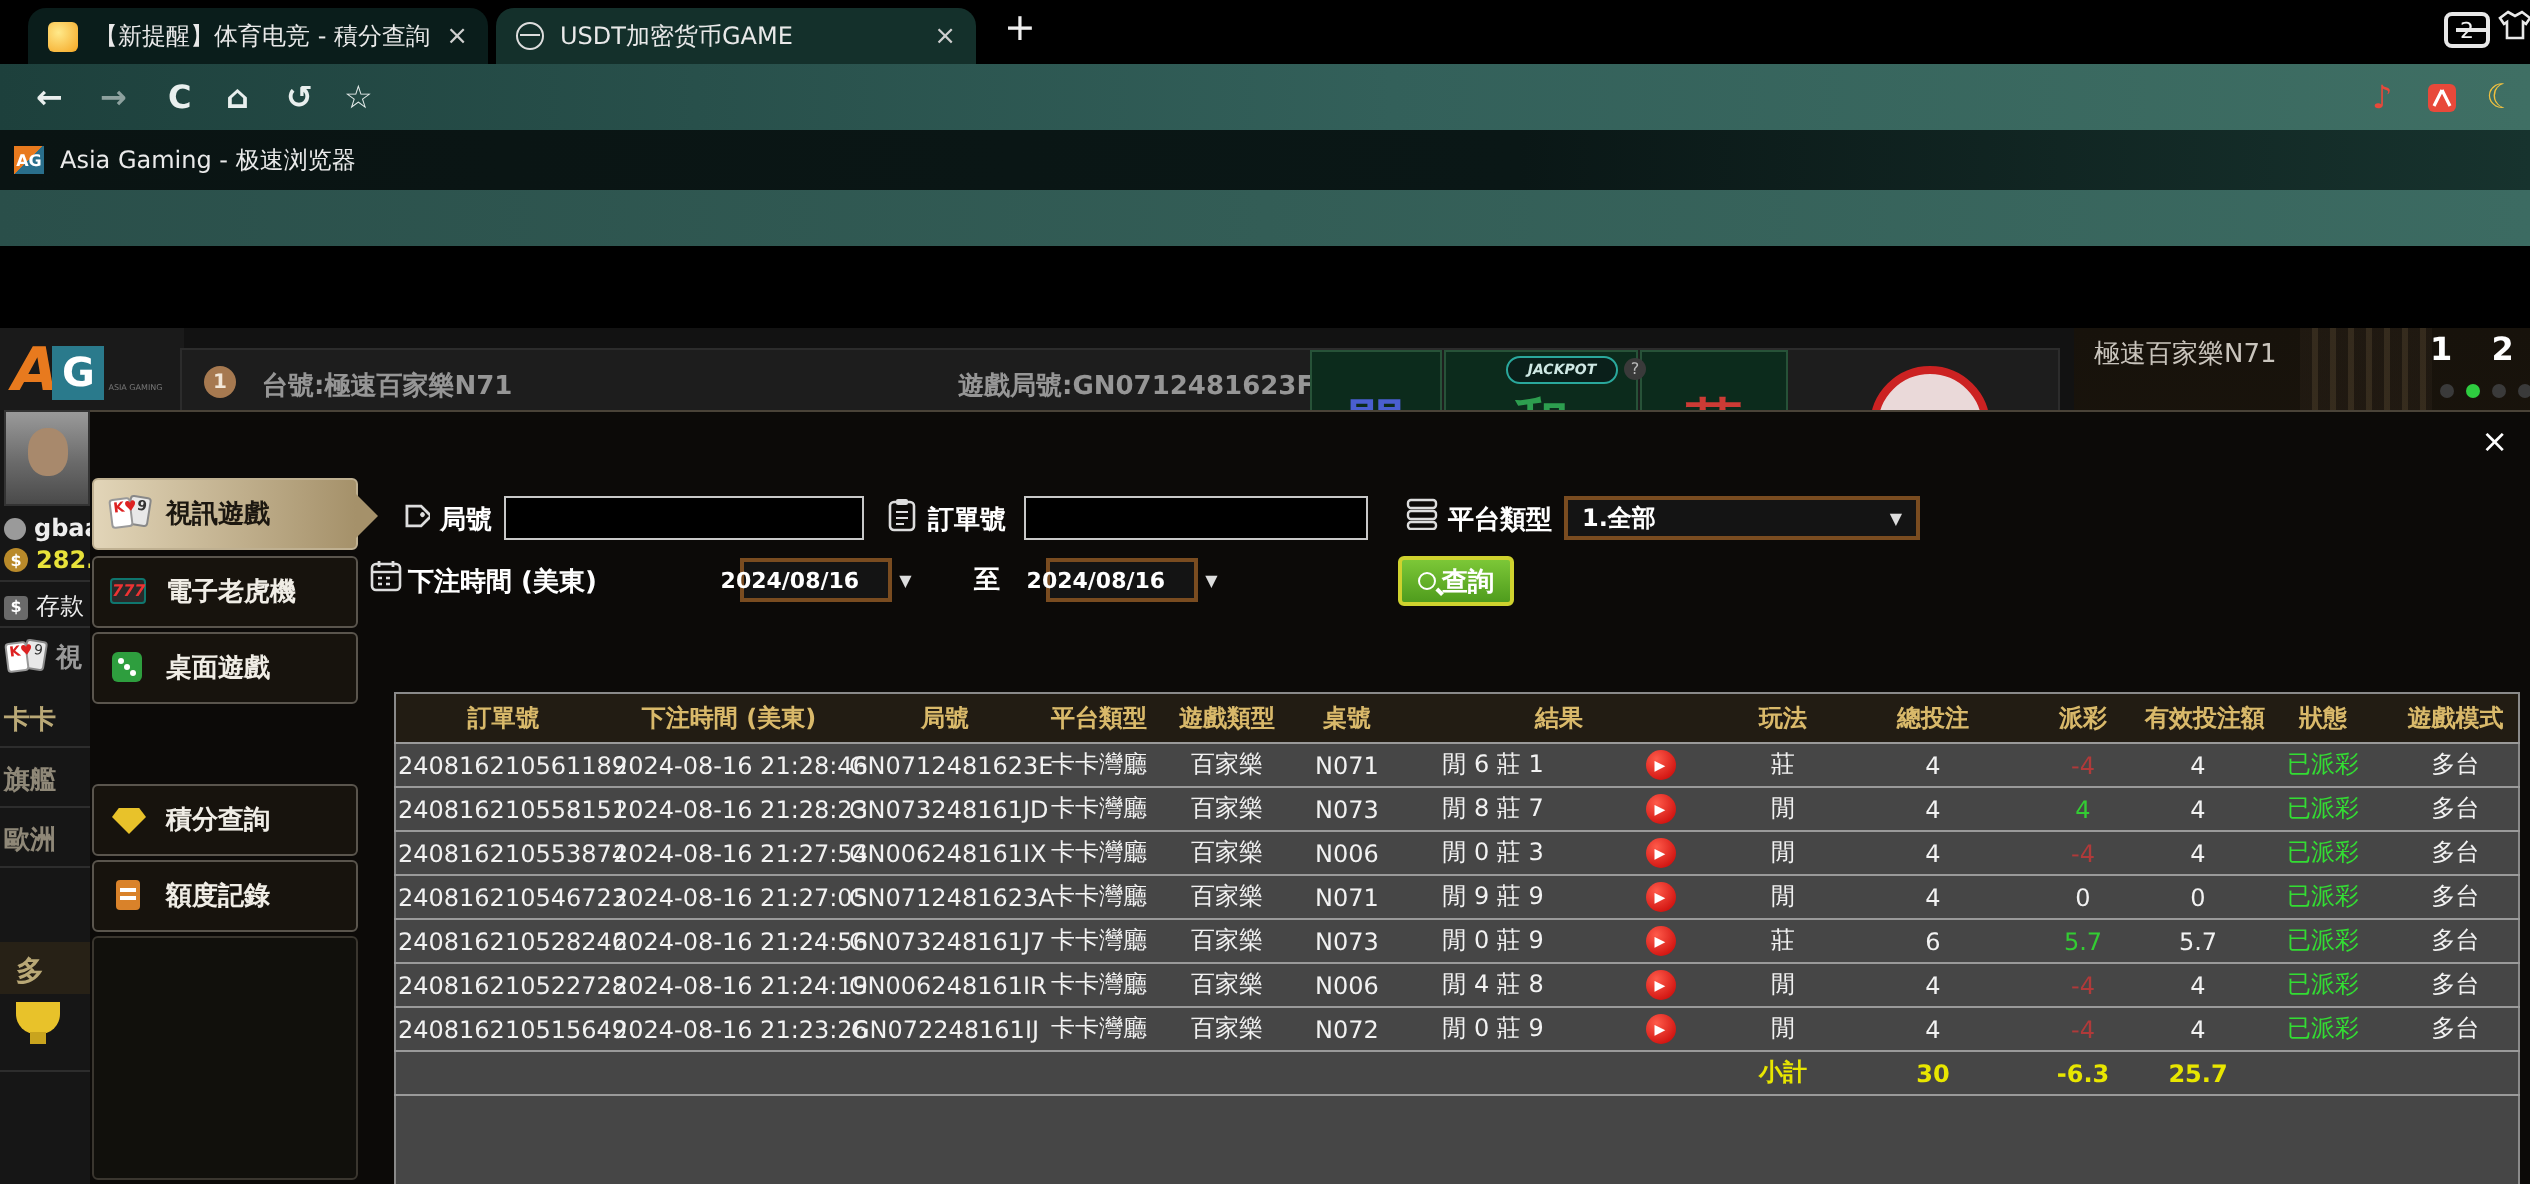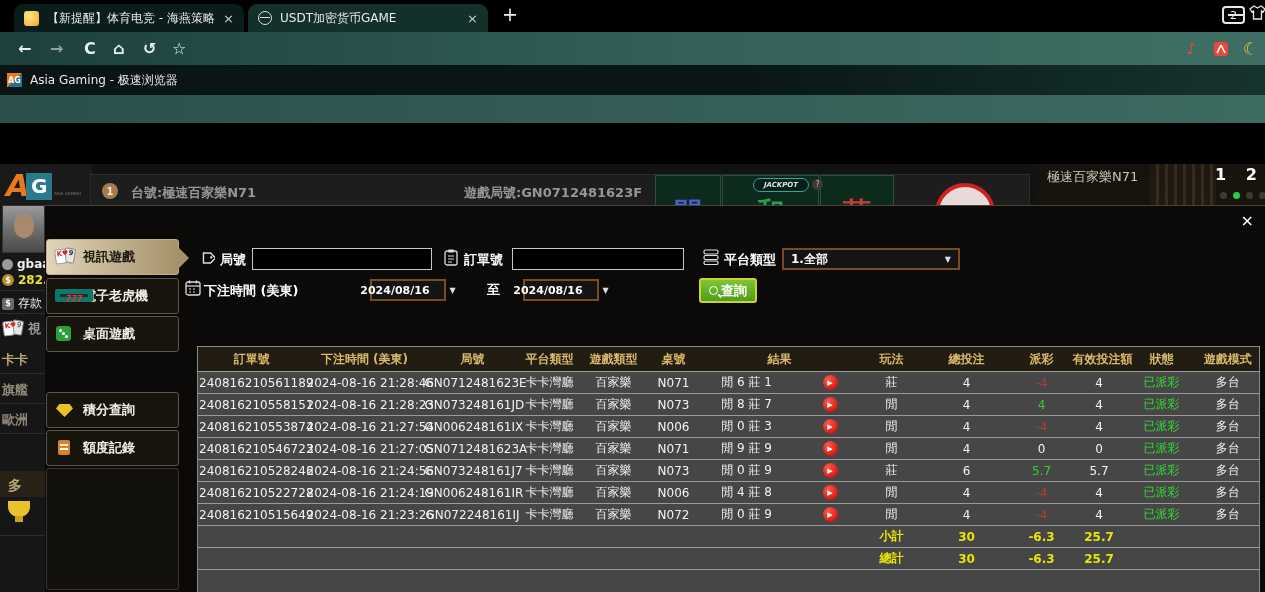--- a/index.html
+++ b/index.html
@@ -98,21 +98,21 @@
   .multiblk{position:absolute;left:0;top:266px;width:45px;height:26px;background:#272116;}
   .trophy{position:absolute;left:8px;top:296px;width:22px;height:16px;background:#e8c22a;border-radius:0 0 10px 10px;}
   .trophy:after{content:"";position:absolute;left:7px;top:15px;width:8px;height:6px;background:#c9a41e;}
 
   
   .ic{position:relative;width:22px;height:18px;flex:none;}
   .cardback{position:absolute;right:1px;top:0;width:11px;height:15px;background:#e8e8e8;border:1px solid #888;
     border-radius:2px;transform:rotate(9deg);font-size:7px;color:#333;text-align:right;padding-right:1px;}
   .cardfront{position:absolute;left:1px;top:1px;width:11px;height:15px;background:#fff;border:1px solid #999;
     border-radius:2px;transform:rotate(-7deg);color:#d22;font-size:7px;font-weight:bold;text-align:left;padding-left:1px;}
-  .slotic{position:absolute;left:1px;top:2px;width:38px;height:13px;background:#2a2a2a;border:5px solid #0f766e;border-radius:2px;
+  .slotic{position:absolute;left:1px;top:2px;width:18px;height:13px;background:#2a2a2a;border:1px solid #0f766e;border-radius:2px;
     color:#e33;font-size:8px;font-weight:bold;font-style:italic;text-align:center;line-height:12px;}
   .dicic{position:absolute;left:2px;top:1px;width:15px;height:15px;background:#2e9e3e;border-radius:3px;}
   .dicic:before{content:"";position:absolute;left:3px;top:3px;width:3px;height:3px;border-radius:50%;background:#fff;
     box-shadow:6px 6px 0 #fff,3px 3px 0 #fff;}
   .tickic{position:absolute;left:1px;top:4px;width:18px;height:10px;background:#d9a92a;border:1px solid #8a6a12;
     border-radius:2px;transform:skewX(-12deg);}
   .gemic{position:absolute;left:2px;top:3px;width:17px;height:13px;background:#e8c22a;
     clip-path:polygon(20% 0,80% 0,100% 35%,50% 100%,0 35%);}
   .docic{position:absolute;left:4px;top:1px;width:12px;height:15px;background:#d9822a;border-radius:2px;}
   .docic:before{content:"";position:absolute;left:2px;top:4px;width:8px;height:2px;background:#fff;box-shadow:0 4px 0 #fff;}
@@ -166,21 +166,21 @@
   tr.filler td{height:48px;border-bottom:none;}
 </style>
 </head>
 <body>
 
 <div class="screen">
 
   <div class="tabbar">
     <div class="tab t1">
       <span class="fav1"></span>
-      <span class="title">【新提醒】体育电竞 - 海燕策略</span>
+      <span class="title">【新提醒】体育电竞 - 積分查詢</span>
       <span class="x">×</span>
     </div>
     <div class="tab t2">
       <span class="fav2"></span>
       <span class="title">USDT加密货币GAME</span>
       <span class="x">×</span>
     </div>
     <div class="newtab">+</div>
     <div class="tabbadge">2</div>
     <div class="shirt">
@@ -252,21 +252,21 @@
 
   <div class="gamebg">
     <div class="aglogo">
       <span class="a">A</span>
       <span class="g">G</span>
       <span class="sub">ASIA GAMING</span>
     </div>
     <div class="gheader">
       <span class="seat">1</span>
       <span class="gh-text" style="left:40px">台號:極速百家樂N71</span>
-      <span class="gh-text" style="left:373px">遊戲局號:GN0712481623F</span>
+      <span class="gh-text" style="left:388px">遊戲局號:GN0712481623F</span>
     </div>
     <div class="betcell" style="left:655px;width:66px">
       <span class="betchar" style="color:#4a5fd0">閒</span>
     </div>
     <div class="betcell" style="left:722px;width:97px">
       <span class="betchar" style="color:#2d9e4f">和</span>
     </div>
     <div class="betcell" style="left:820px;width:74px">
       <span class="betchar" style="color:#cc3b35">莊</span>
     </div>
@@ -587,29 +587,20 @@
           <tbody>
             <tr class="totals">
               <td colspan="7"></td>
               <td>小計</td>
               <td>30</td>
               <td>-6.3</td>
               <td>25.7</td>
               <td></td>
                 <td></td>
             </tr>
-            <tr class="totals">
-              <td colspan="7"></td>
-              <td>總計</td>
-              <td>30</td>
-              <td>-6.3</td>
-              <td>25.7</td>
-              <td></td>
-                <td></td>
-            </tr>
             <tr class="filler">
                 <td colspan="13"></td>
               </tr>
           </tbody>
         </table>
       </div>
 
     </div>
   </div>
 </div>

